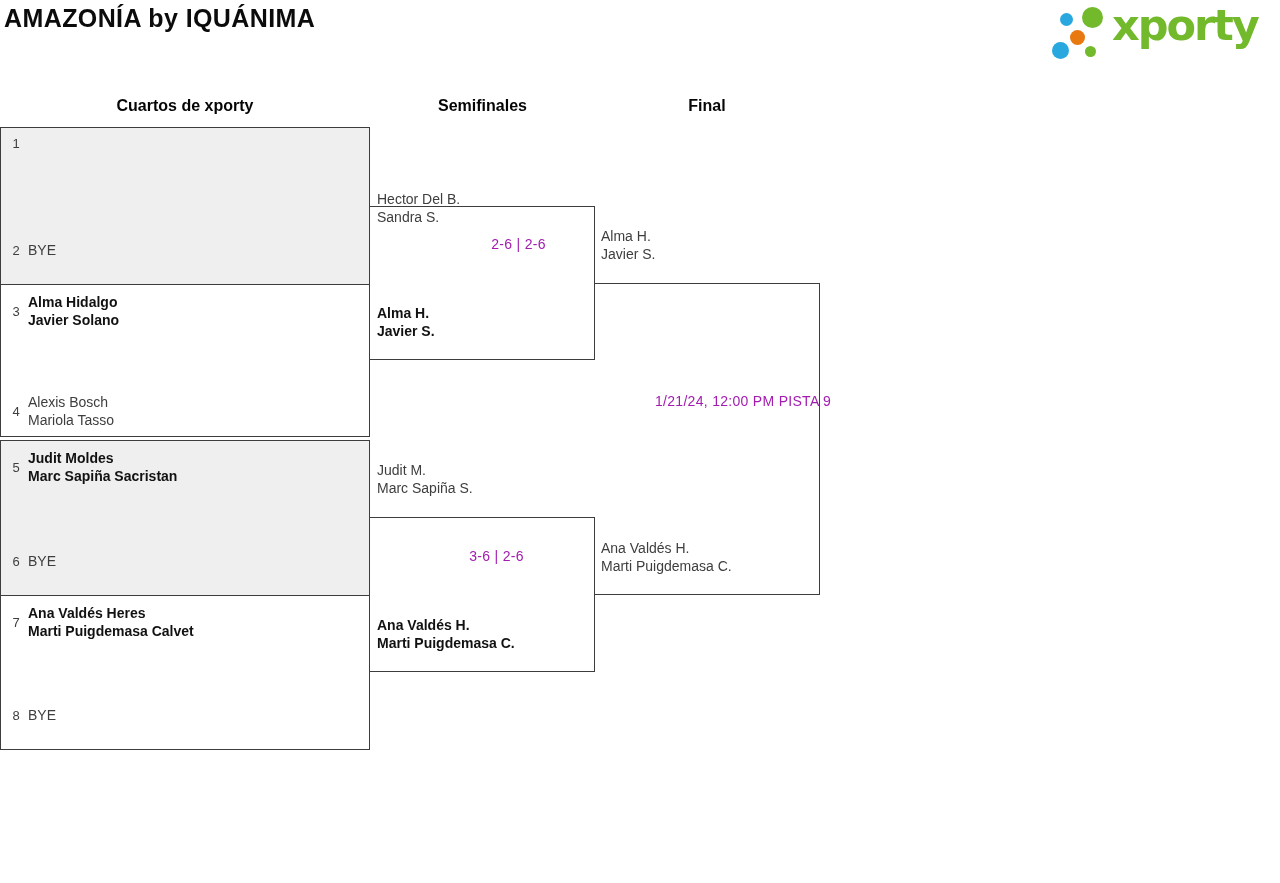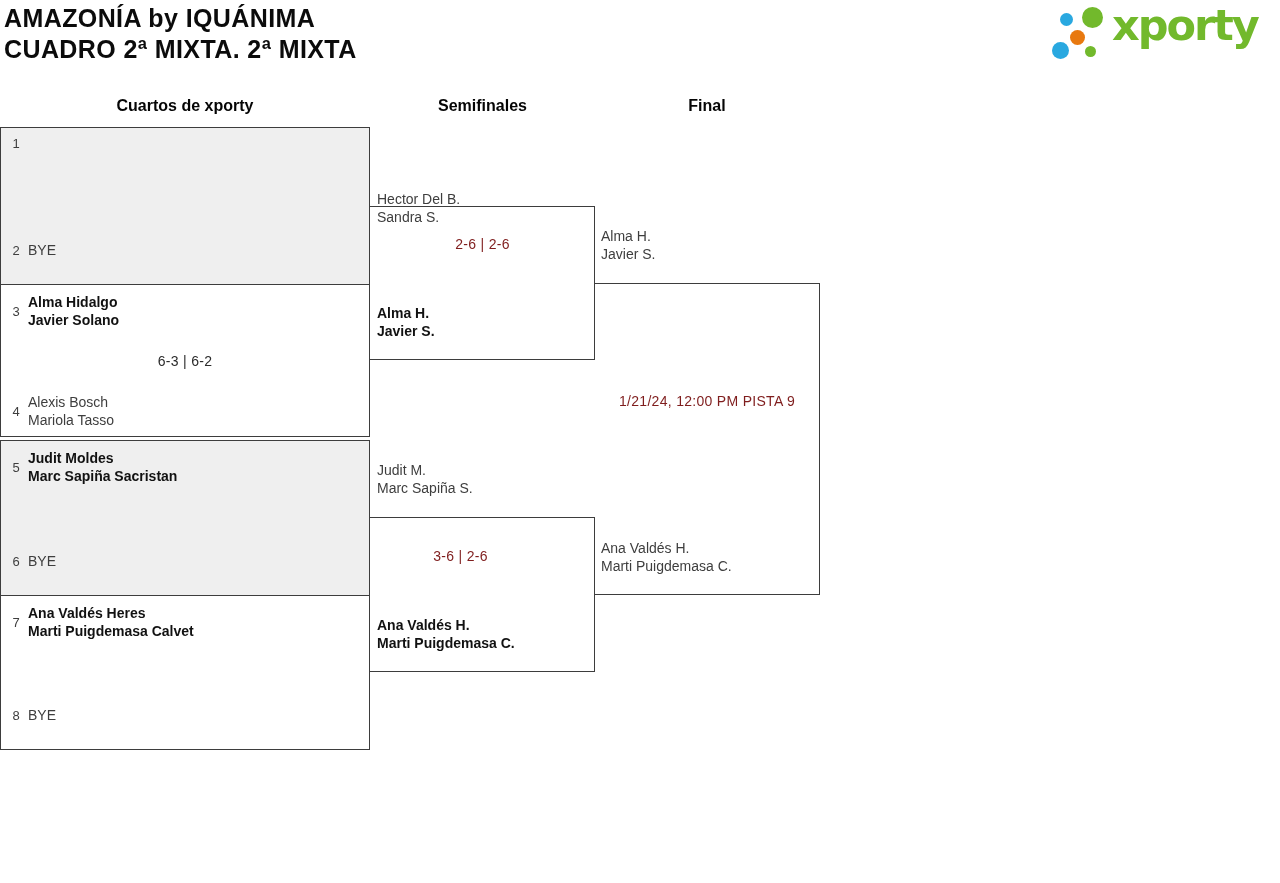--- a/index.html
+++ b/index.html
@@ -40,31 +40,30 @@
   .qf-score:empty{display:none;}
 
   
   .open-rect{position:absolute;box-sizing:border-box;
              border-top:1px solid #3d3d3d;border-right:1px solid #3d3d3d;
              border-bottom:1px solid #3d3d3d;background:transparent;}
 
   
   .team-label{position:absolute;font-size:14px;line-height:18px;color:#3e3e3e;}
   .team-label.bold{font-weight:bold;color:#111111;}
-  .score-line{position:absolute;text-align:center;font-size:14px;color:#7f1d1d;
-              letter-spacing:0.3px;}
+  .score-line{position:absolute;text-align:center;font-size:14px;color:#a21caf;
+              letter-spacing:0.3px;padding-left:36px;}
 </style>
 </head>
 <body>
 
 <div class="canvas">
 
   <div class="title">
     <div>AMAZONÍA by IQUÁNIMA</div>
-    <div>CUADRO 2ª MIXTA. 2ª MIXTA</div>
   </div>
 
   <div class="logo">
     <span class="dot blue" style="left:12px;top:9px;width:13px;height:13px;"></span>
     <span class="dot green" style="left:34px;top:3px;width:21px;height:21px;"></span>
     <span class="dot orange" style="left:22px;top:26px;width:15px;height:15px;"></span>
     <span class="dot blue" style="left:4px;top:38px;width:17px;height:17px;"></span>
     <span class="dot green" style="left:37px;top:42px;width:11px;height:11px;"></span>
     <span class="wordmark">xporty</span>
   </div>
@@ -88,21 +87,20 @@
   </div>
 
   <div class="qf-box" style="top:284px;height:153px;">
     <div class="slot top">
       <span class="seed">3</span>
       <span class="names bold">
         <span class="nl">Alma Hidalgo</span>
         <span class="nl">Javier Solano</span>
       </span>
     </div>
-    <div class="qf-score">6-3 | 6-2</div>
     <div class="slot bottom">
       <span class="seed">4</span>
       <span class="names">
         <span class="nl">Alexis Bosch</span>
         <span class="nl">Mariola Tasso</span>
       </span>
     </div>
   </div>
 
   <div class="qf-box gray" style="top:440px;height:156px;">

